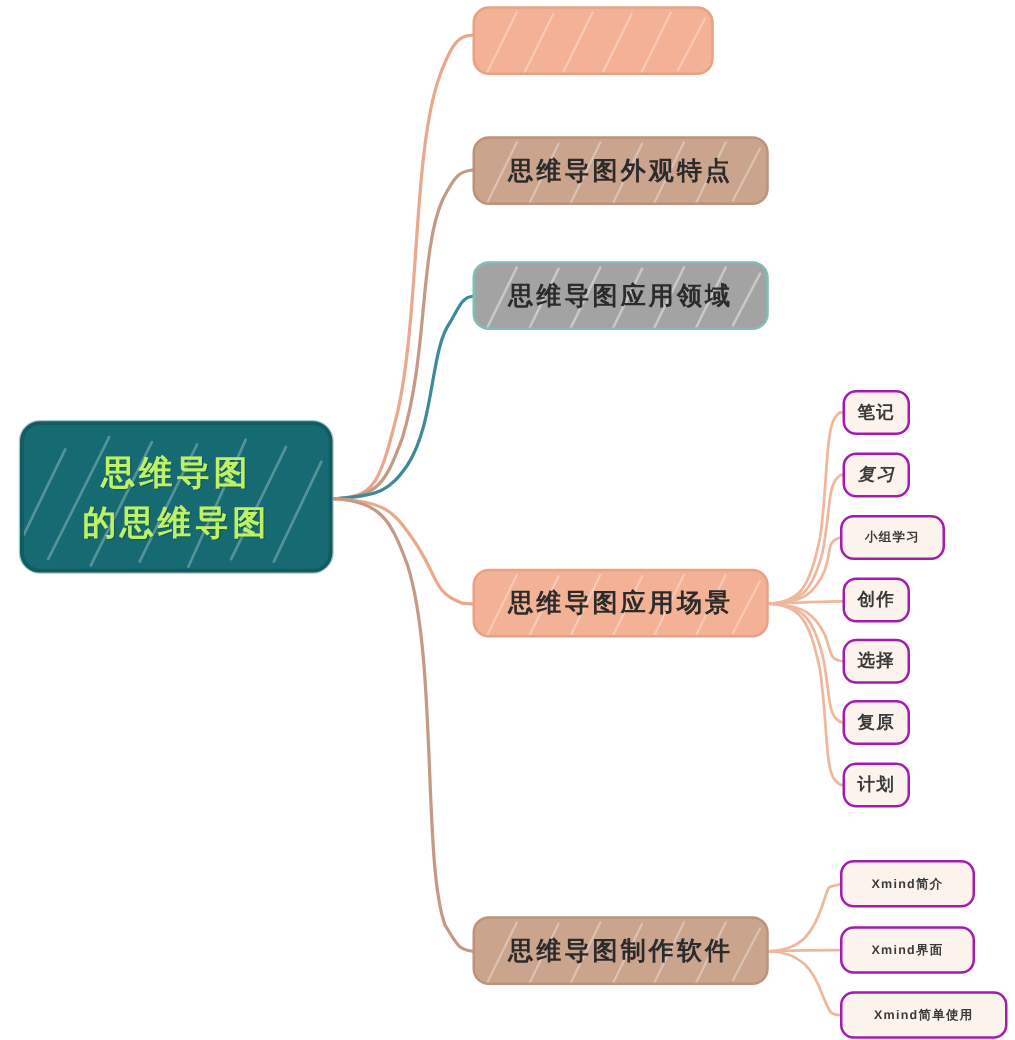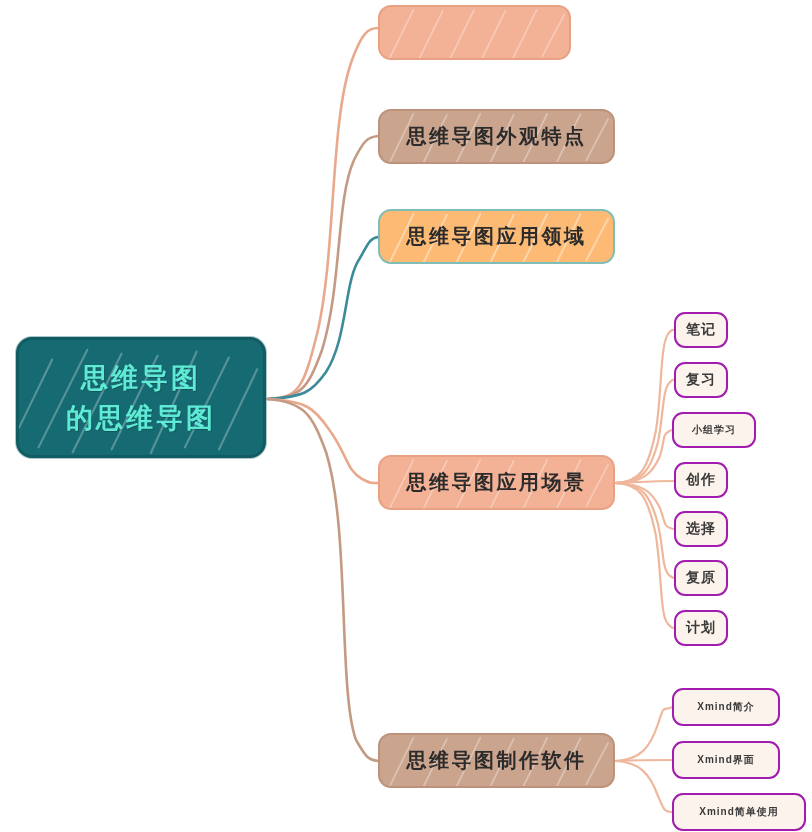--- a/index.html
+++ b/index.html
@@ -51,40 +51,40 @@
   #root-node{
     left:16px;top:337px;
     width:250px;height:121px;
     background:#166B72;
     border:3px solid #115c63;
     border-radius:16px;
     flex-direction:column;
     box-shadow:0 0 0 1px rgba(17,92,99,.35);
   }
   #root-node .txt{
-    color:#5eead4;
+    color:#bef264;
     font-size:27px;
     line-height:40px;
     letter-spacing:3px;
     text-shadow:1px 1px 0 rgba(0,0,0,.18);
   }
 
   
   .branch{
     height:55px;
     border-radius:13px;
   }
   .branch .txt{
     font-size:20px;
     color:#2b2b2b;
     letter-spacing:2.5px;
   }
   .b-salmon{background:#F3B195;border:2px solid #e9a184;}
   .b-tan{background:#CBA48E;border:2px solid #bd927b;}
-  .b-teal{background:#fdba74;border:2px solid #7fbdb7;}
+  .b-teal{background:#a3a3a3;border:2px solid #7fbdb7;}
 
   #b0{left:378px;top:5px;width:193px;}
   #b1{left:378px;top:109px;width:237px;}
   #b2{left:378px;top:209px;width:237px;}
   #b3{left:378px;top:455px;width:237px;}
   #b4{left:378px;top:733px;width:237px;}
 
   
   .leaf{
     background:#FCF3EC;
@@ -95,21 +95,21 @@
   }
   .leaf .txt{
     font-size:14px;
     color:#3a3a3a;
     letter-spacing:1px;
     font-weight:bold;
   }
   .leaf-wide .txt{font-size:10px;}
 
   #s0{left:674px;top:312px;width:54px;}
-  #s1{left:674px;top:362px;width:54px;}
+  #s1{left:674px;top:362px;width:54px;font-style:italic;}
   #s2{left:672px;top:412px;width:84px;}
   #s3{left:674px;top:462px;width:54px;}
   #s4{left:674px;top:511px;width:54px;}
   #s5{left:674px;top:560px;width:54px;}
   #s6{left:674px;top:610px;width:54px;}
 
   #x0{left:672px;top:688px;width:108px;height:38px;}
   #x1{left:672px;top:741px;width:108px;height:38px;}
   #x2{left:672px;top:793px;width:134px;height:38px;}
 </style>

